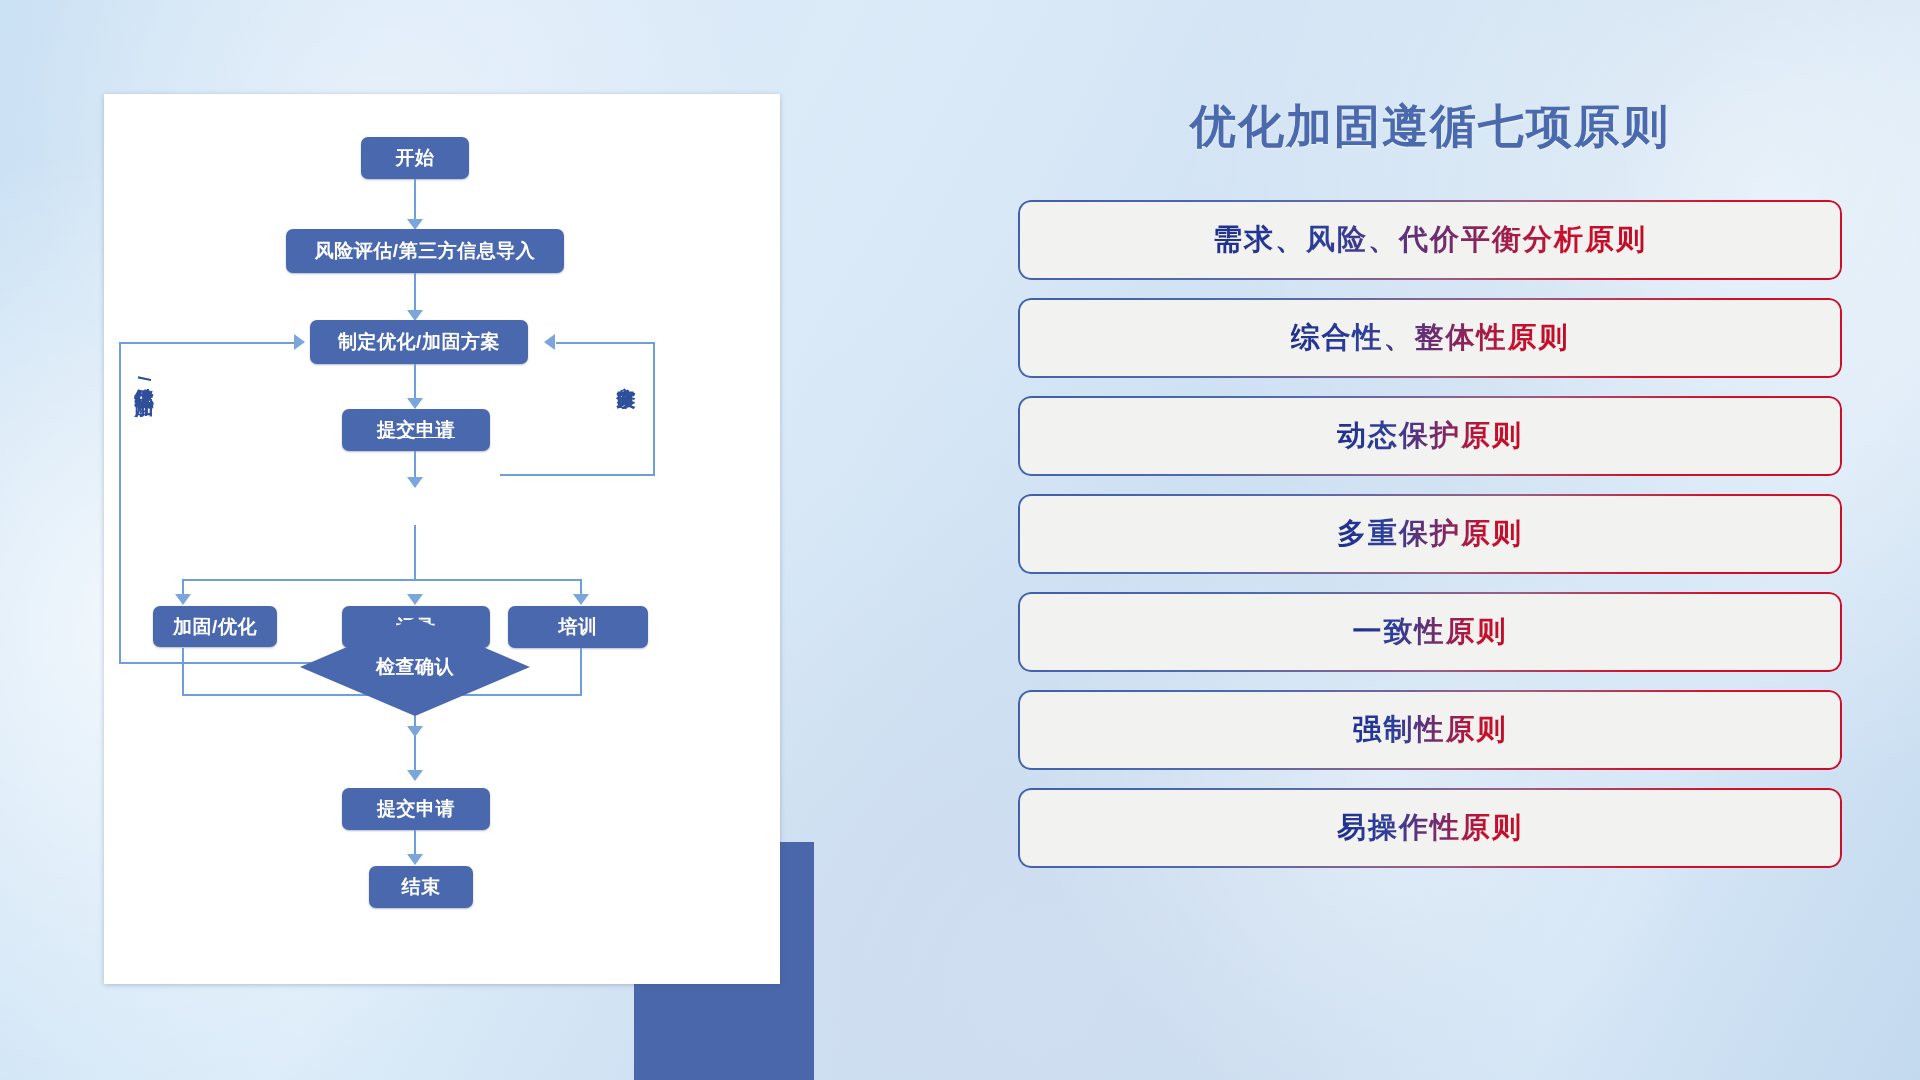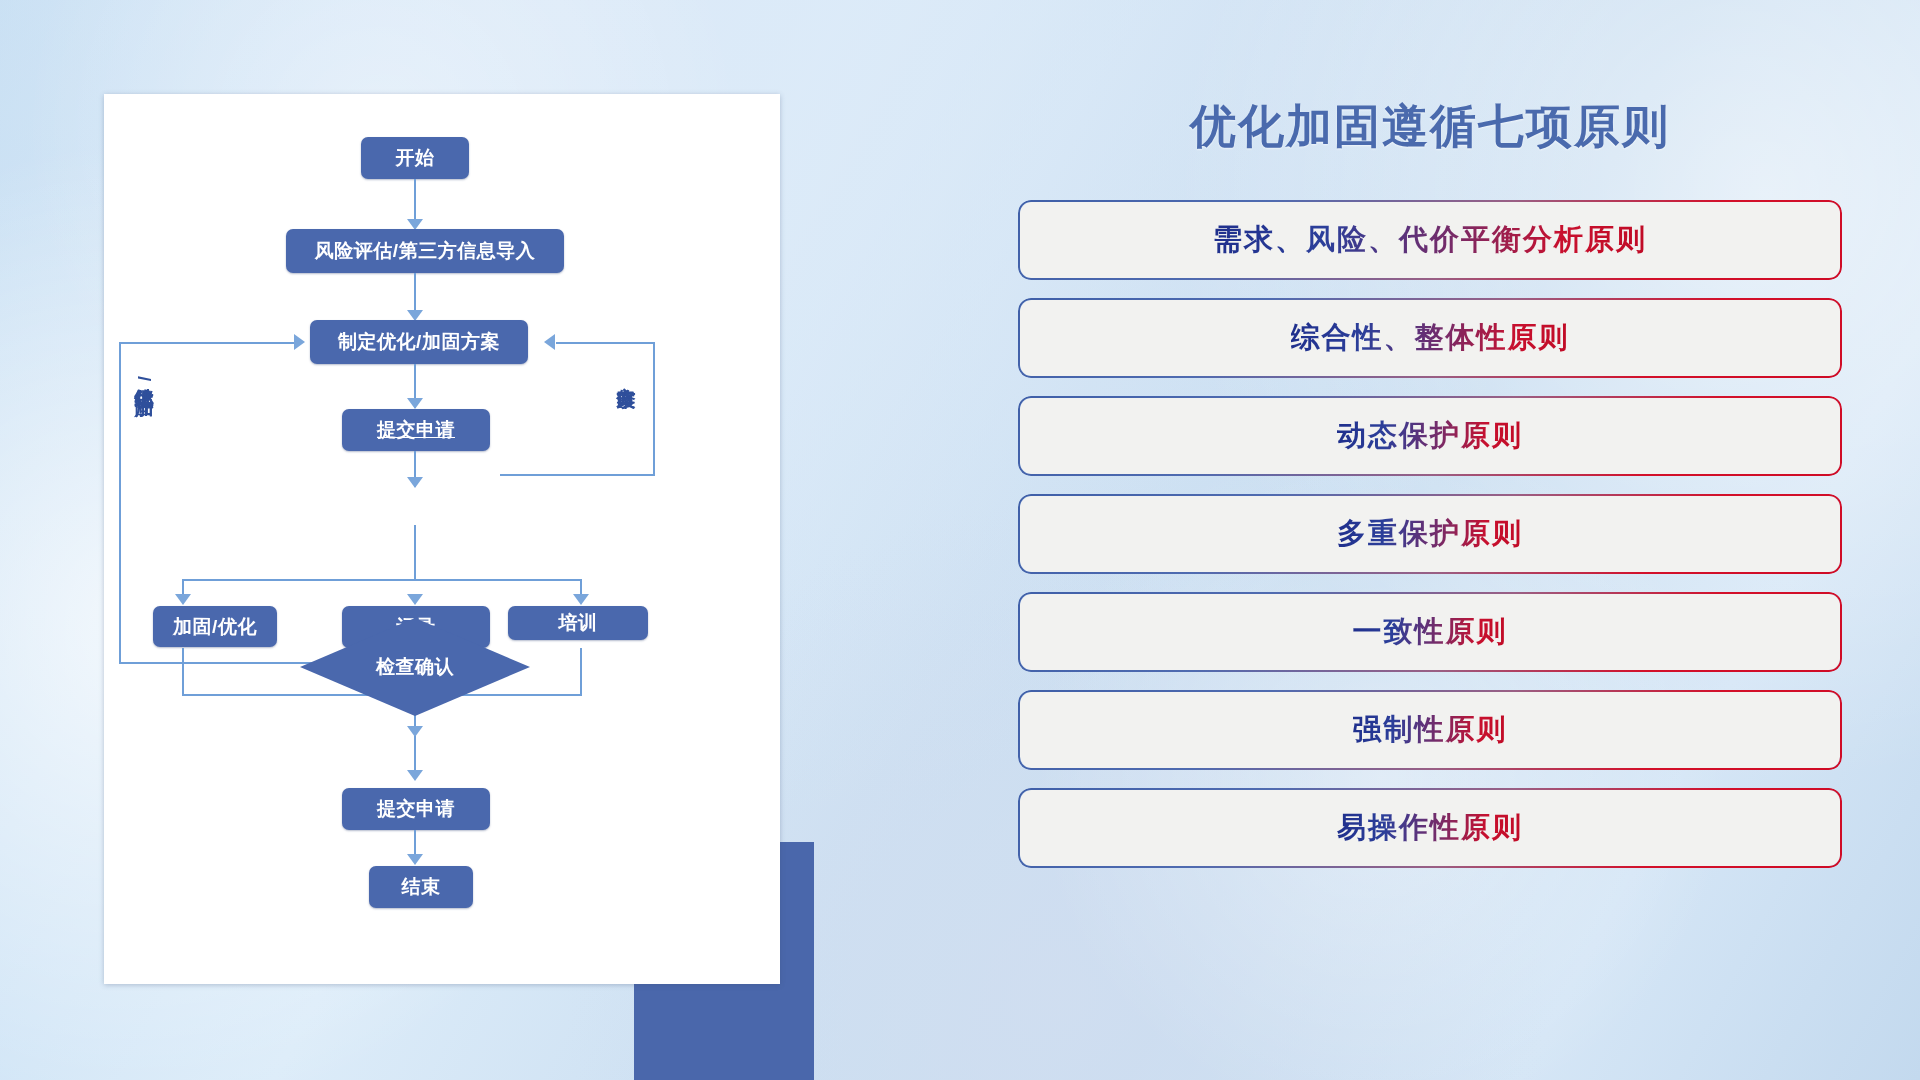--- a/index.html
+++ b/index.html
@@ -113,21 +113,21 @@
     <div class="line vl" style="left:310px;top:431px;height:56px;"></div>
     <div class="line hl" style="left:78px;top:485px;width:400px;"></div>
     <div class="line vl" style="left:78px;top:485px;height:22px;"></div>
     <div class="line vl" style="left:476px;top:485px;height:22px;"></div>
     <div class="arrow-d" style="left:71px;top:500px;"></div>
     <div class="arrow-d" style="left:303px;top:500px;"></div>
     <div class="arrow-d" style="left:469px;top:500px;"></div>
 
     <div class="node" style="left:17px;top:512px;width:124px;height:41px;margin-left:32px;">加固/优化</div>
     <div class="node" style="left:238px;top:512px;width:148px;height:42px;">记录</div>
-    <div class="node" style="left:404px;top:512px;width:140px;height:34px;">培训</div>
+    <div class="node" style="left:404px;top:512px;width:140px;height:42px;">培训</div>
 
     <div class="line vl" style="left:78px;top:554px;height:48px;"></div>
     <div class="line vl" style="left:476px;top:554px;height:48px;"></div>
     <div class="line hl" style="left:78px;top:600px;width:400px;"></div>
     <div class="line vl" style="left:310px;top:554px;height:88px;"></div>
     <div class="arrow-d" style="left:303px;top:632px;"></div>
 
     <div class="diamond" style="left:196px;top:524px;width:230px;height:98px;top:524px;">
       <i></i>
       <span>检查确认</span>

